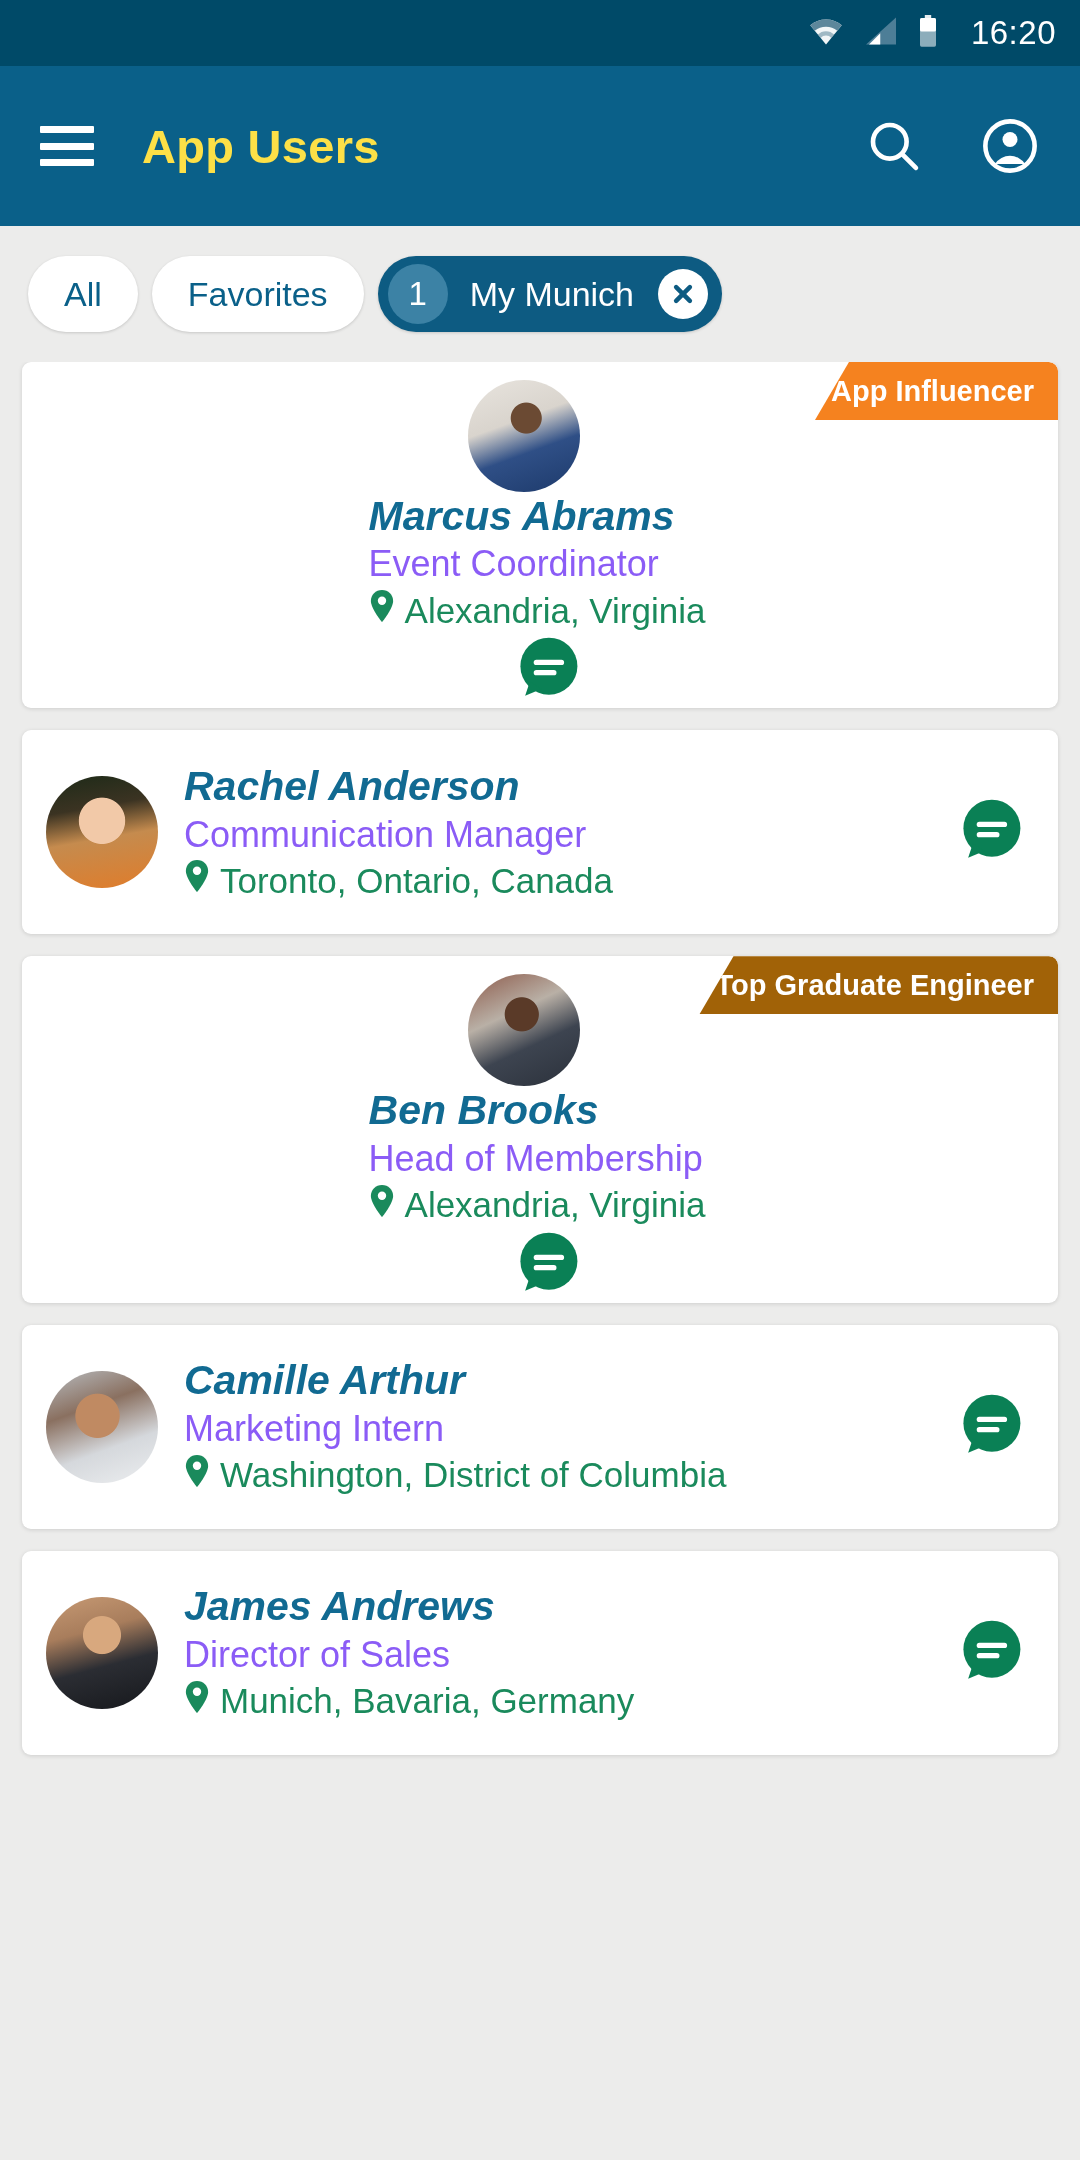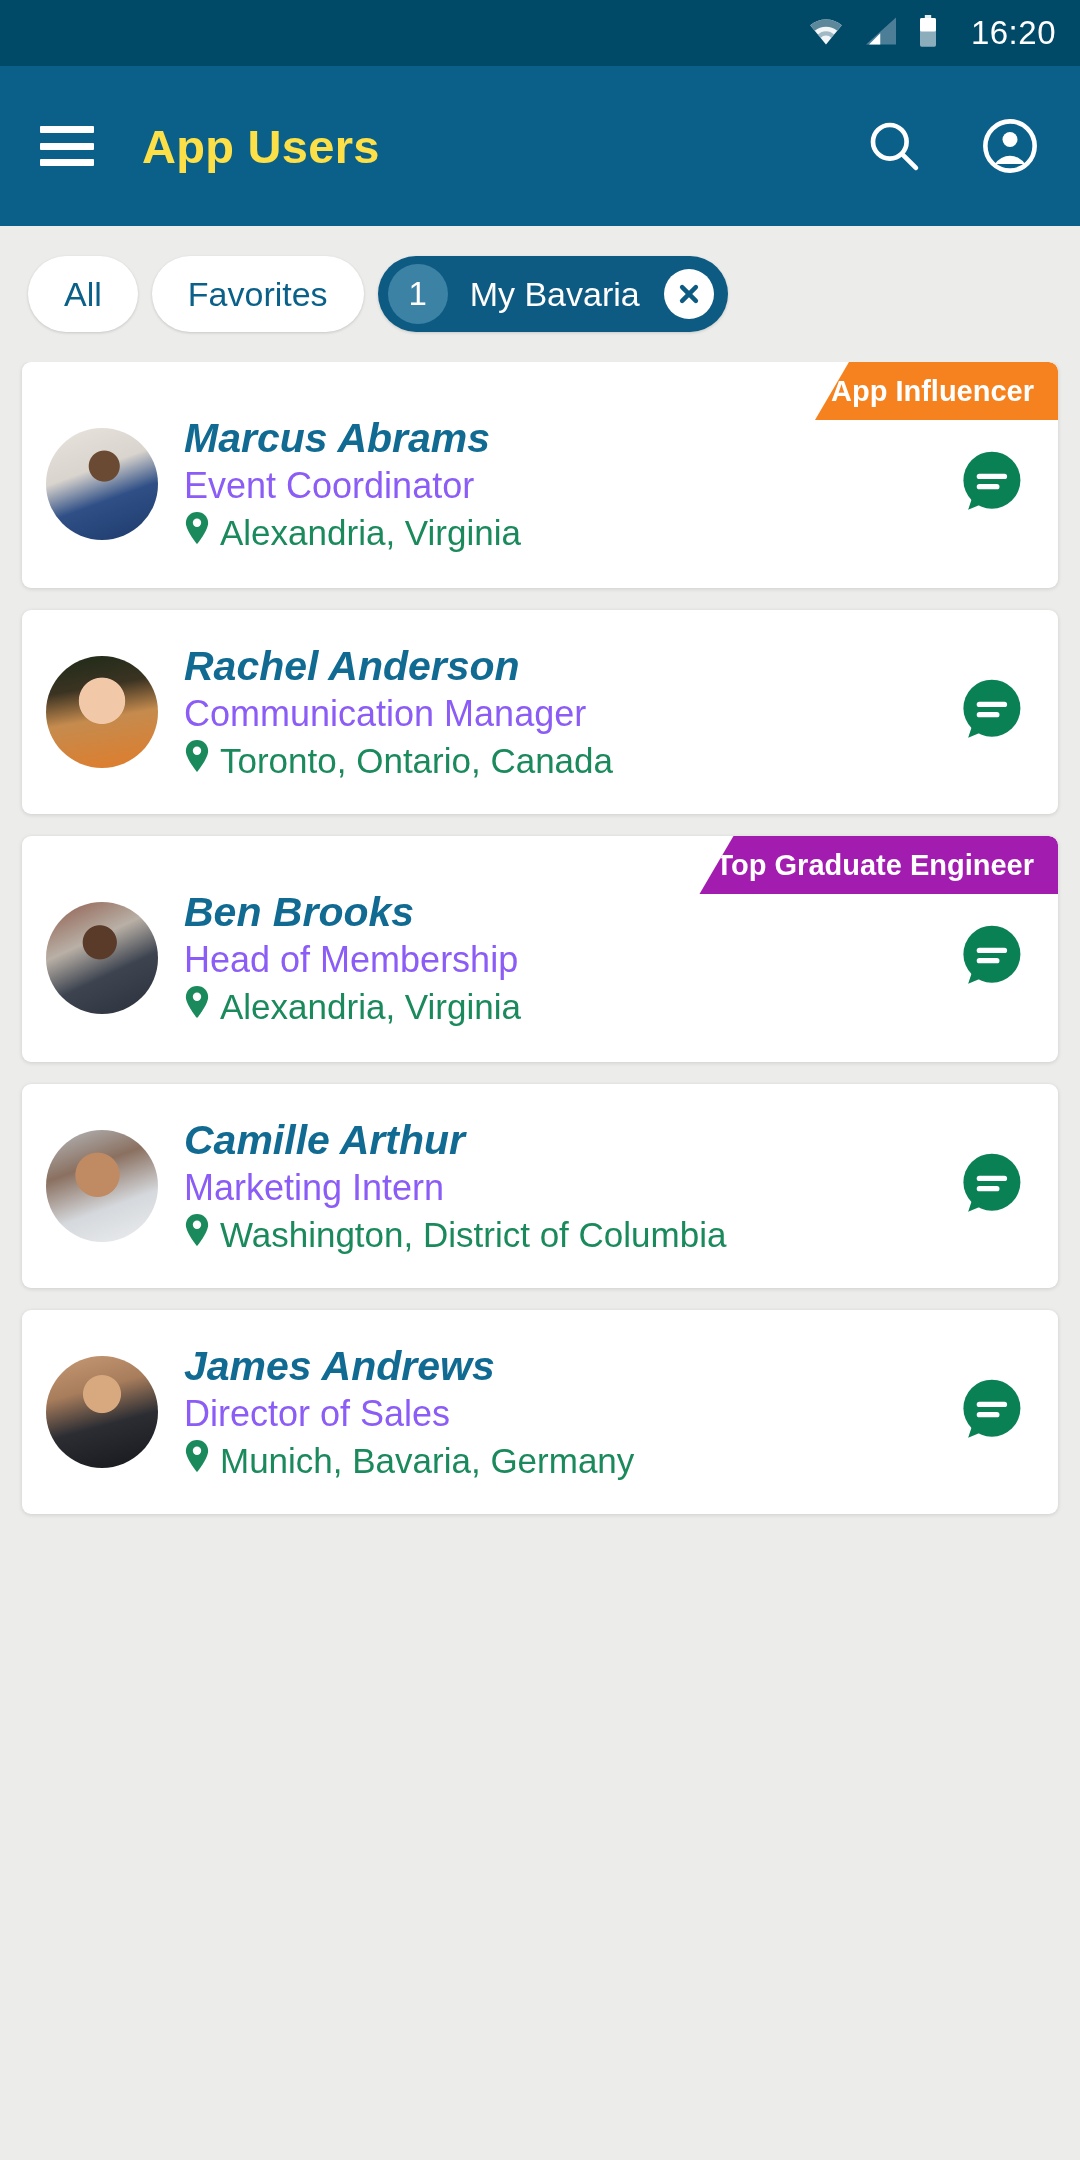--- a/index.html
+++ b/index.html
@@ -159,39 +159,39 @@
     background: #ffffff;
     border-radius: 9px;
     box-shadow: 0 1px 4px rgba(0,0,0,0.13);
     display: flex;
     align-items: center;
     min-height: 204px;
     padding: 0 30px 0 24px;
     overflow: hidden;
     cursor: pointer;
   }
-  .user-card.has-badge { min-height: 226px; padding-top: 18px; }
+  .user-card.has-badge { min-height: 226px; padding-top: 18px; flex-direction: column; }
 
   .badge {
     position: absolute;
     top: 0;
     right: 0;
     height: 58px;
     display: flex;
     align-items: center;
     padding: 0 24px 0 16px;
     color: #ffffff;
     font-size: 29px;
     font-weight: bold;
     white-space: nowrap;
     border-top-right-radius: 9px;
     clip-path: polygon(34px 0, 100% 0, 100% 100%, 0 100%);
   }
   .badge.orange { background: #f5821f; }
-  .badge.purple { background: #a21caf; }
+  .badge.purple { background: #a16207; }
 
   .avatar {
     width: 112px;
     height: 112px;
     border-radius: 50%;
     flex: 0 0 auto;
     margin-right: 26px;
     background-size: cover;
     background-position: center top;
     overflow: hidden;
@@ -298,21 +298,21 @@
 
   <div class="chips-row">
     <div class="chip">
       <span class="chip-label">All</span>
     </div>
     <div class="chip">
       <span class="chip-label">Favorites</span>
     </div>
     <div class="chip selected">
       <span class="chip-count">1</span>
-      <span class="chip-label">My Bavaria</span>
+      <span class="chip-label">My Munich</span>
       <span class="chip-close">
         <svg width="30" height="30" viewBox="0 0 24 24">
           <line x1="6.5" y1="6.5" x2="17.5" y2="17.5" stroke="#0d5b82" stroke-width="3.6" stroke-linecap="round"></line>
           <line x1="17.5" y1="6.5" x2="6.5" y2="17.5" stroke="#0d5b82" stroke-width="3.6" stroke-linecap="round"></line>
         </svg>
       </span>
     </div>
   </div>
 
   <div class="card-list">

